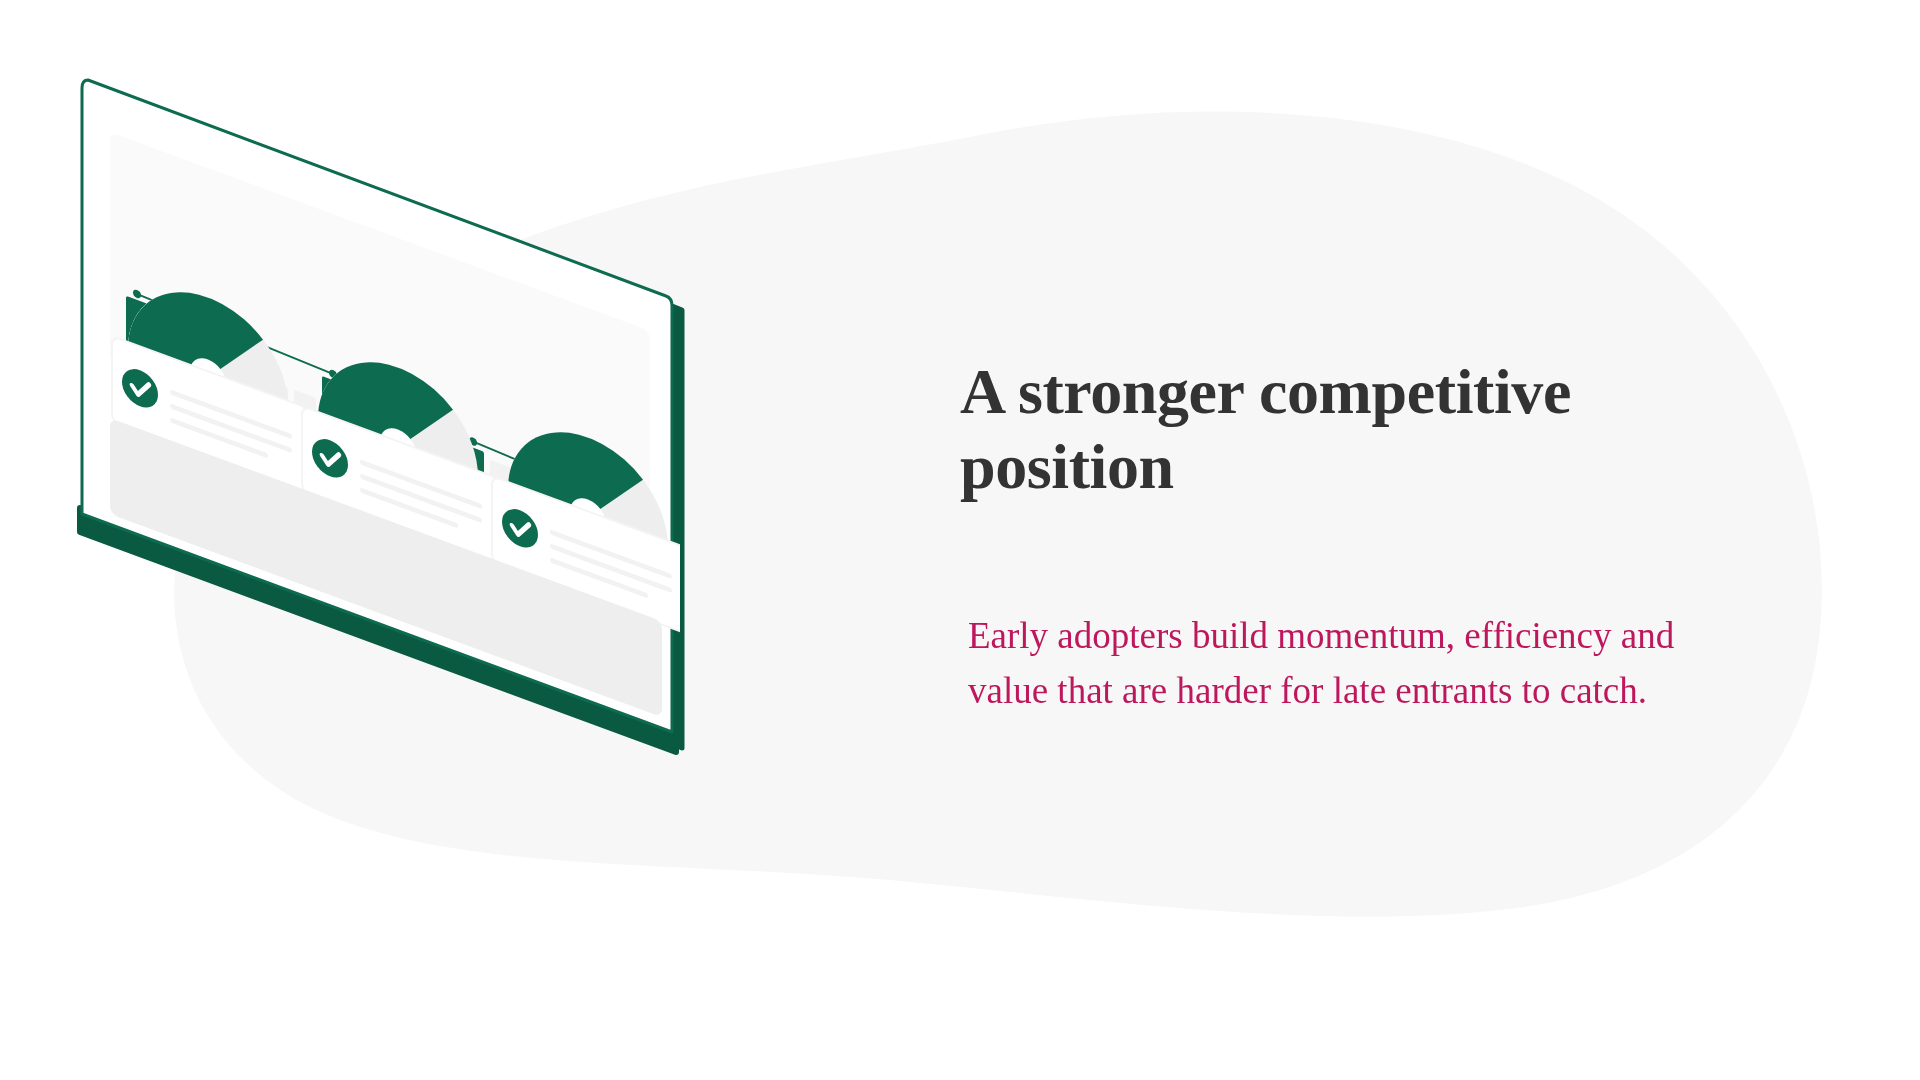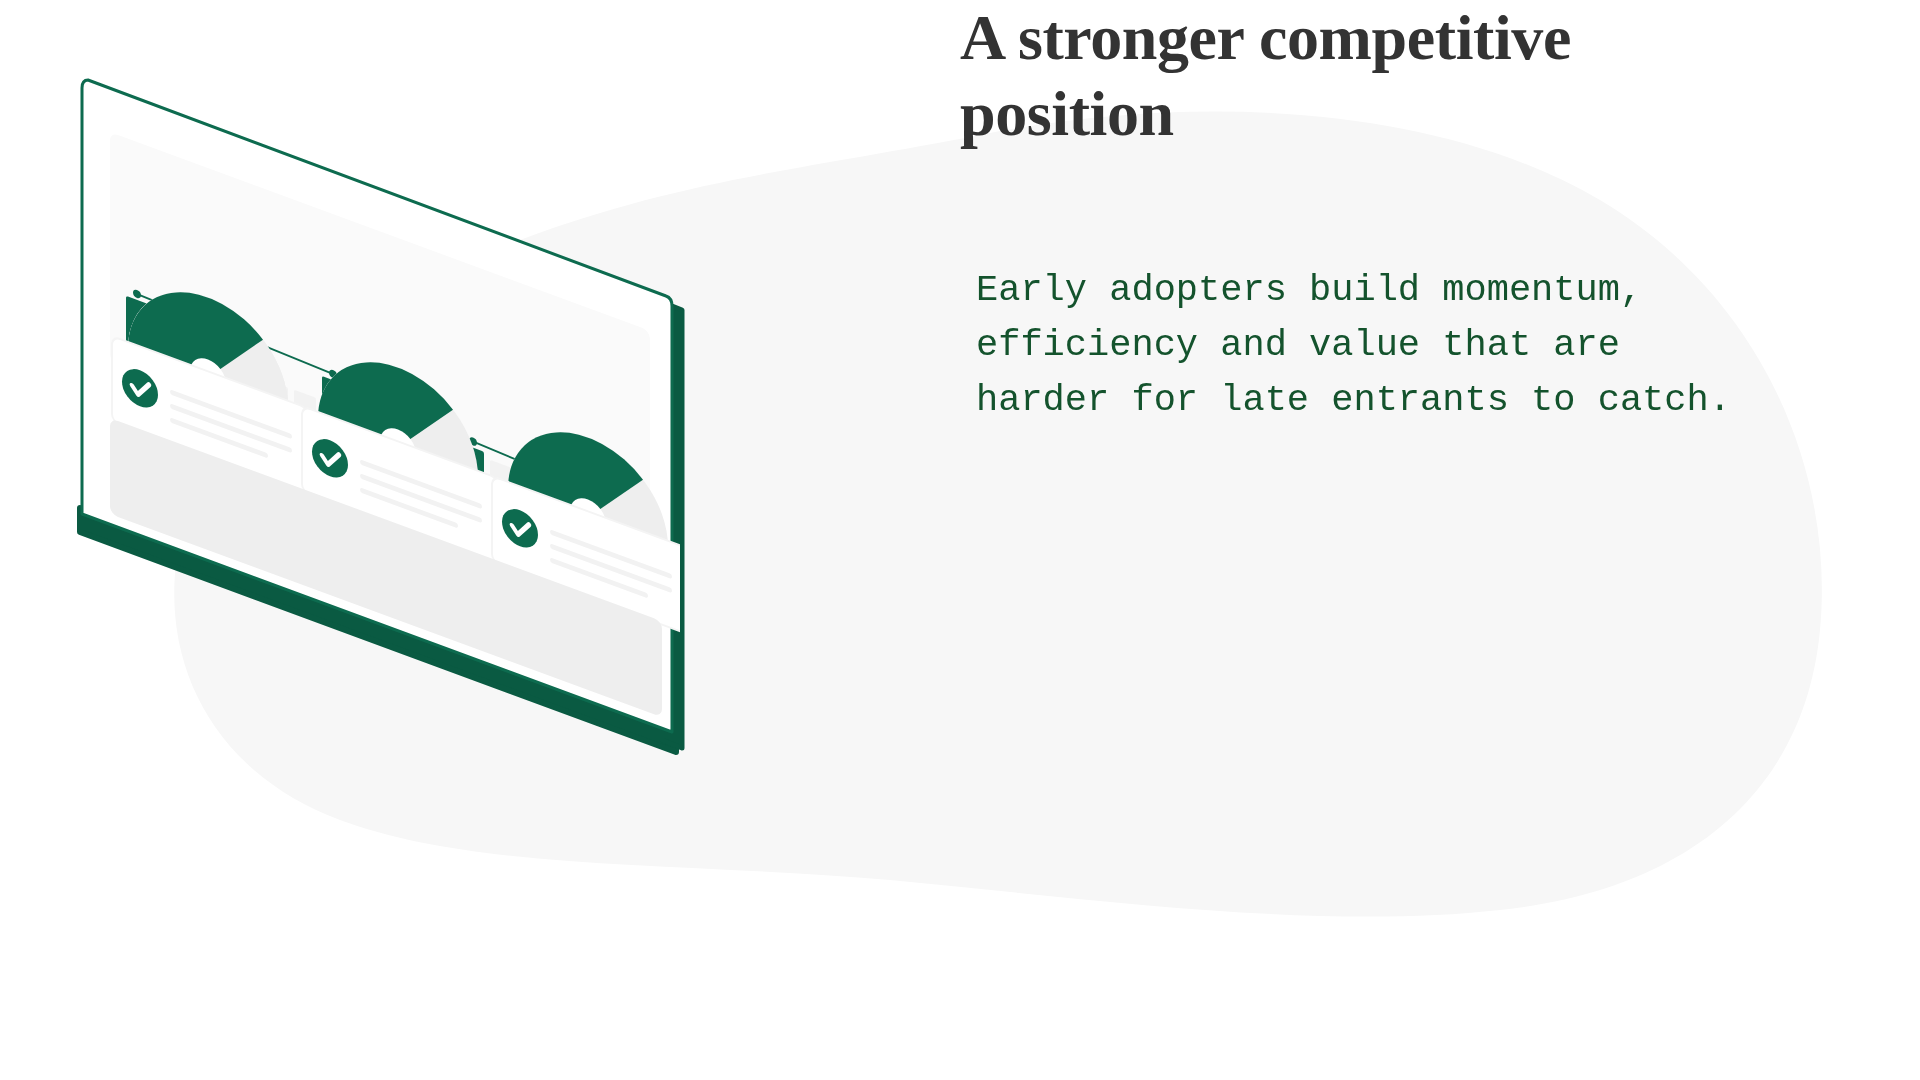--- a/index.html
+++ b/index.html
@@ -36,42 +36,43 @@
   
   .content {
     position: absolute;
     left: 960px;
     top: 0;
     width: 920px;
     height: 1080px;
     z-index: 2;
     display: flex;
     flex-direction: column;
+    justify-content: center;
     padding-left: 0px;
     box-sizing: border-box;
   }
 
   .heading {
     font-family: "Liberation Serif", serif;
     font-weight: bold;
     font-size: 64px;
     line-height: 1.18;
     color: #333333;
     letter-spacing: -0.4px;
     margin: 0 0 96px 0;
     max-width: 720px;
   }
 
   .body-text {
-    font-family: Liberation Mono, monospace;
+    font-family: Liberation Serif, serif;
     font-weight: normal;
     font-size: 37px;
     line-height: 1.48;
-    color: #14532d;
-    margin: 16px;
+    color: #be185d;
+    margin: 8px;
     max-width: 770px;
   }
 </style>
 </head>
 <body>
 
 <div class="blob-layer">
   <svg width="1920" height="1080" viewBox="0 0 1920 1080">
     <path d="M 980 135
          C 1180 95, 1430 100, 1600 200

